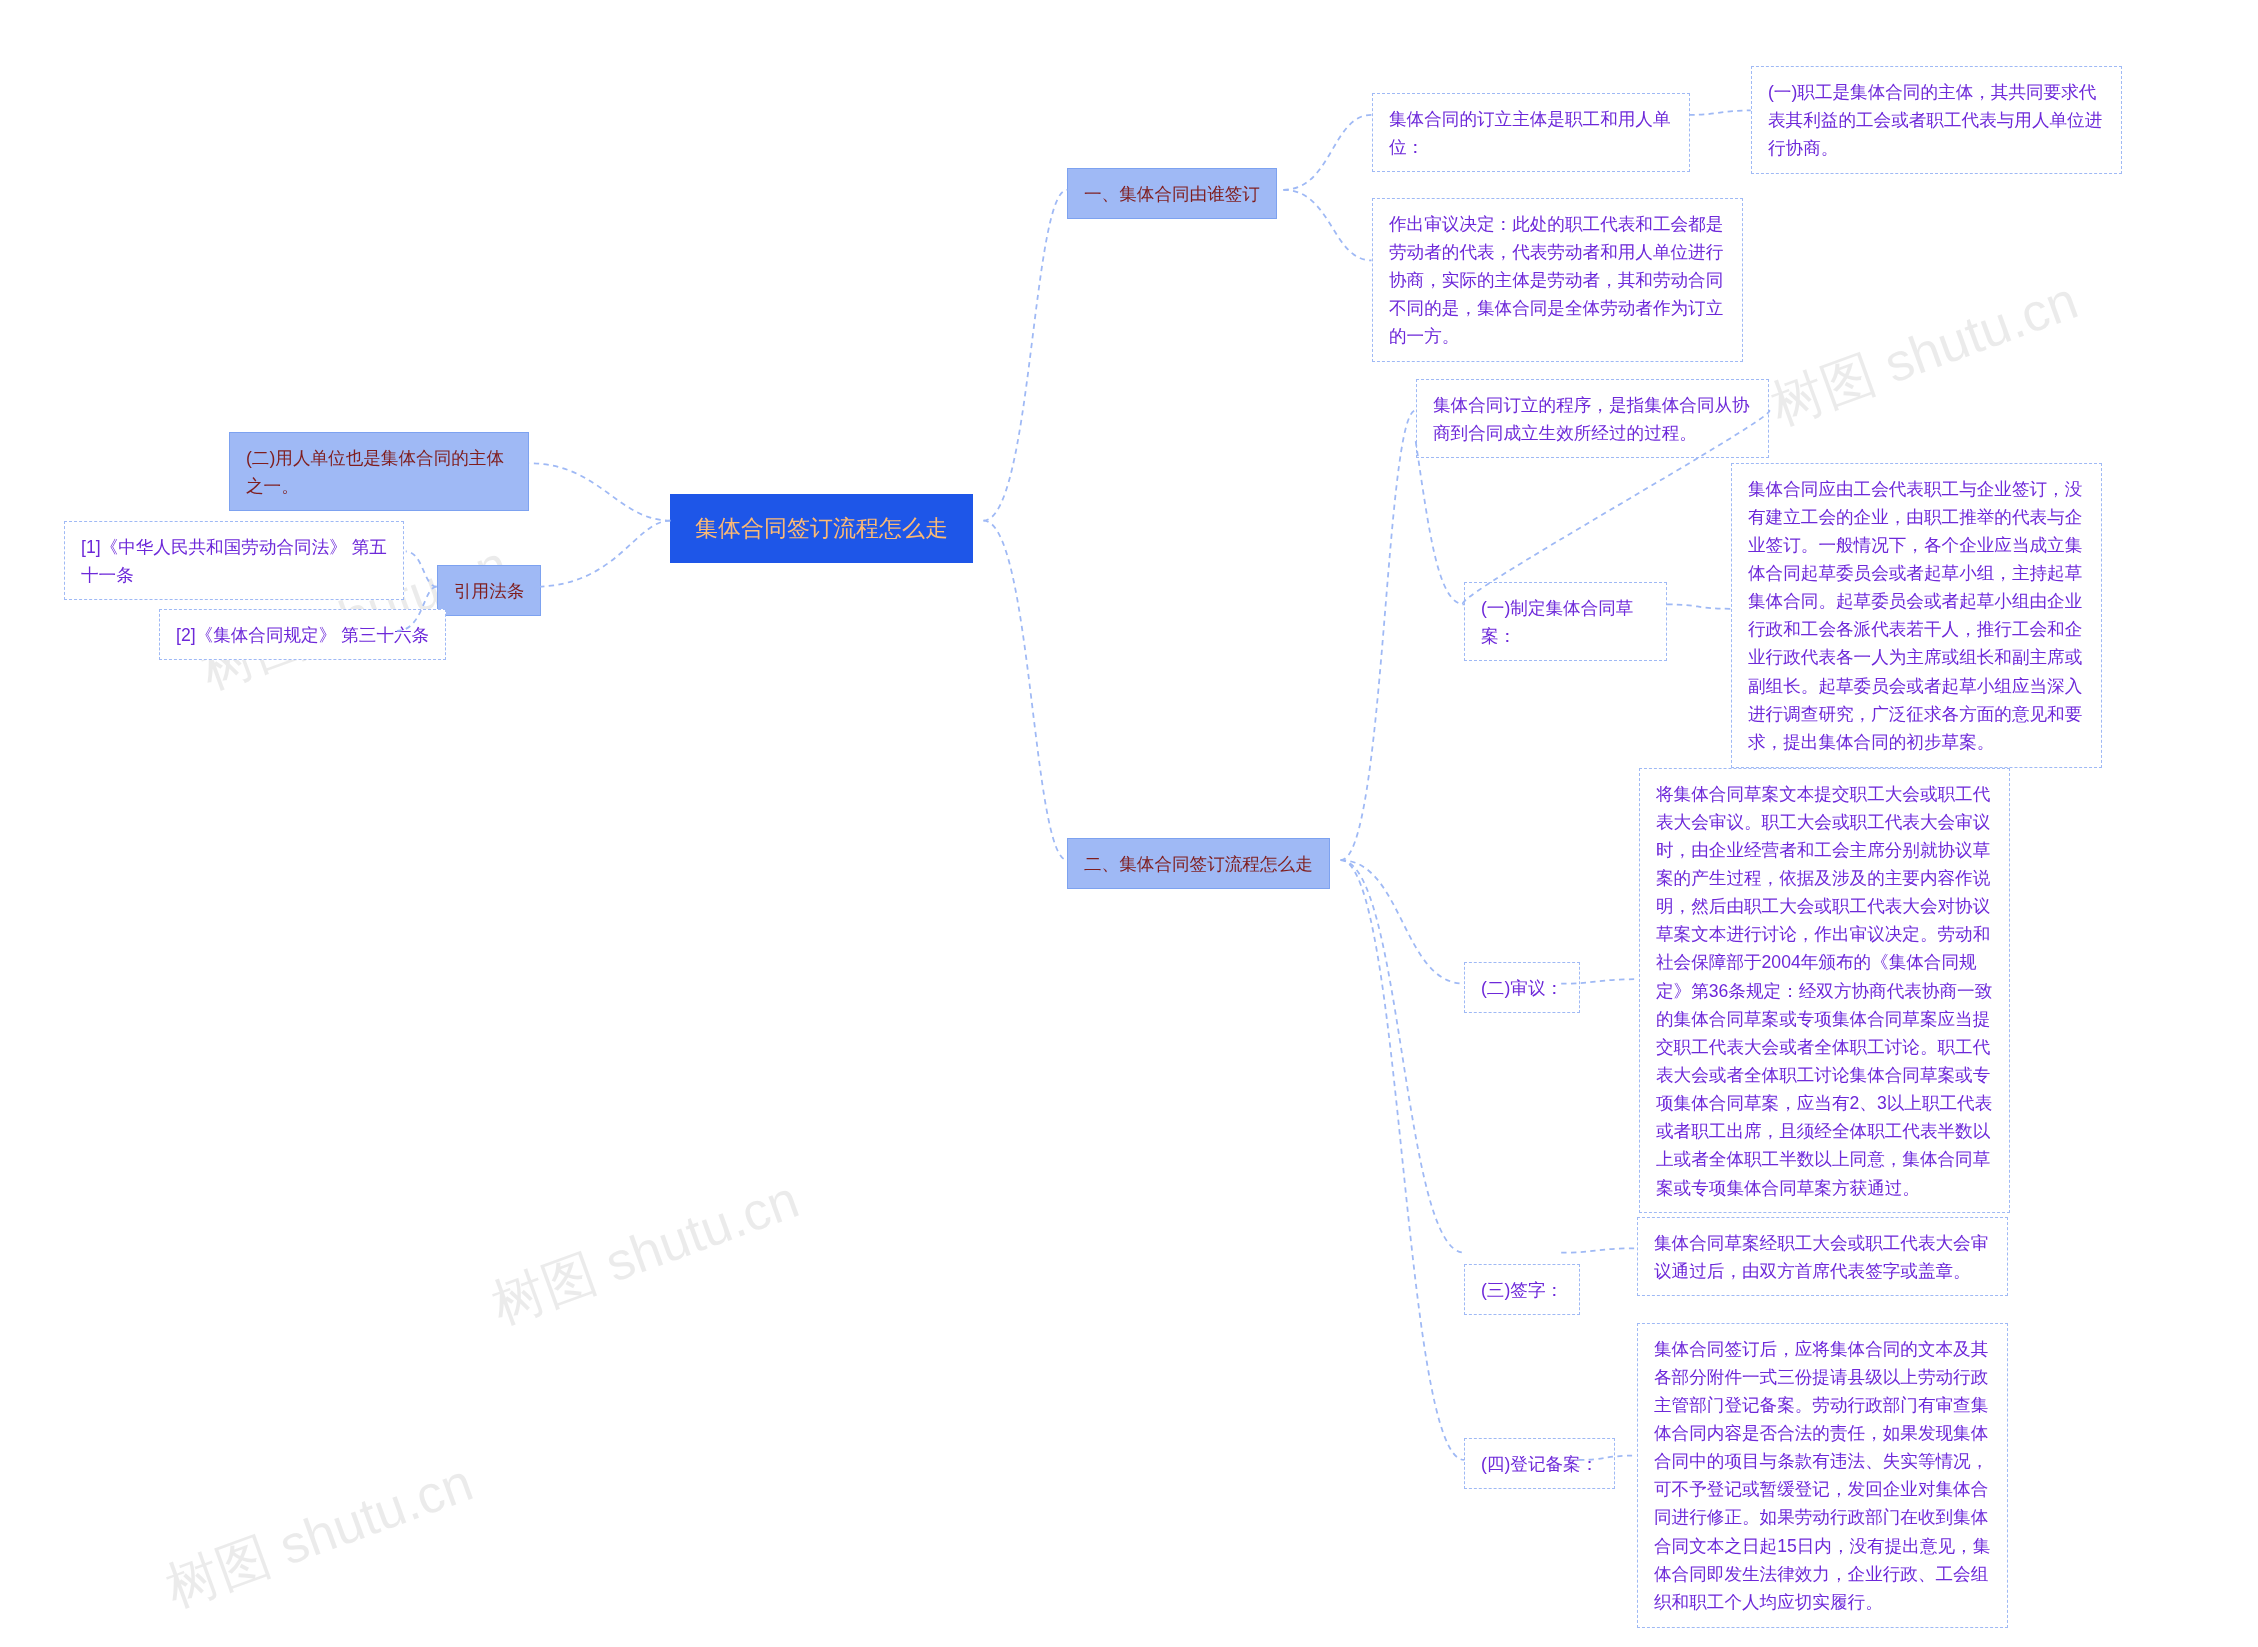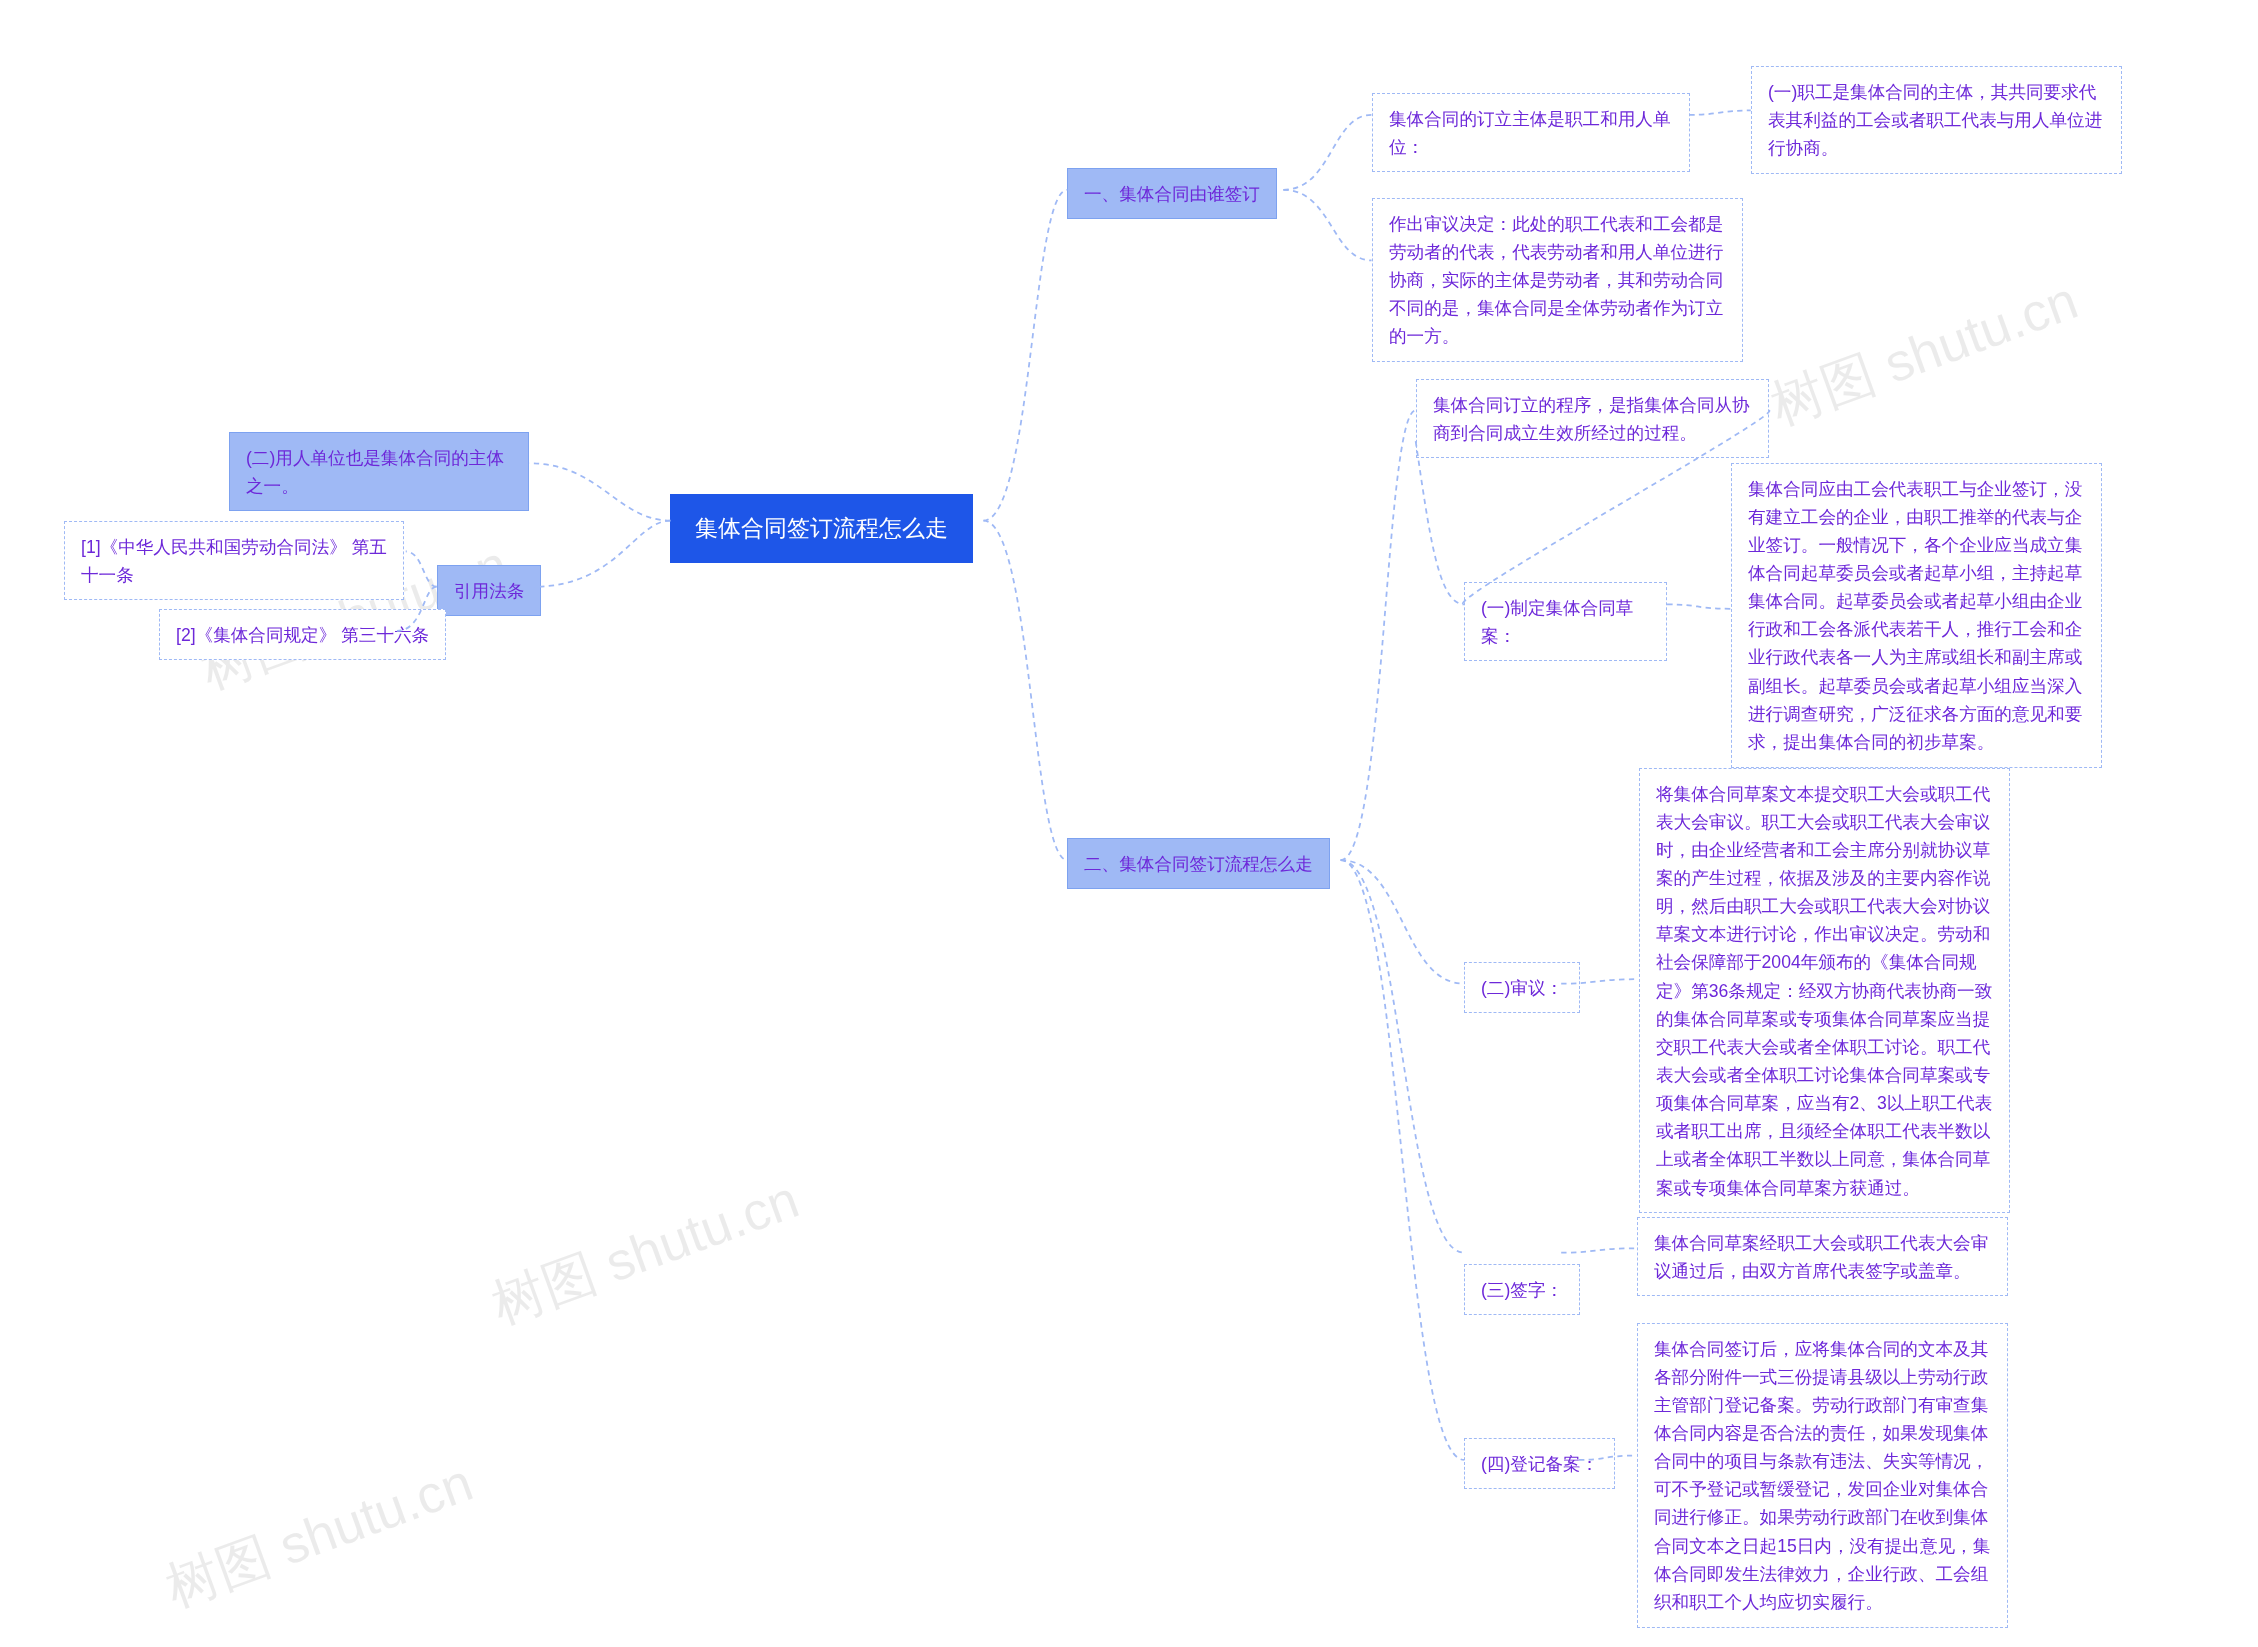--- a/index.html
+++ b/index.html
@@ -21,28 +21,28 @@
     font-weight: 300;
   }
   .node {
     position: absolute;
     padding: 10.6px 16px;
     font-size: 17.6px;
     line-height: 1.6;
   }
   .root {
     background: #1e56e8;
-    color: #ffffff;
+    color: #fdba74;
     font-size: 23px;
     font-weight: 500;
     padding: 16px 25px;
   }
   .solid-blue {
     background: #9fb9f5;
-    color: #6d28d9;
+    color: #7f1d1d;
     border: 0.9px solid #7da2f0;
   }
   .dashed {
     border: 1.8px dashed #9fb9f5;
     color: #6d28d9;
     background: #fff;
   }
   .narrow { width: 300px; }
   .mid { width: 318px; }
   .wide { width: 371px; }

